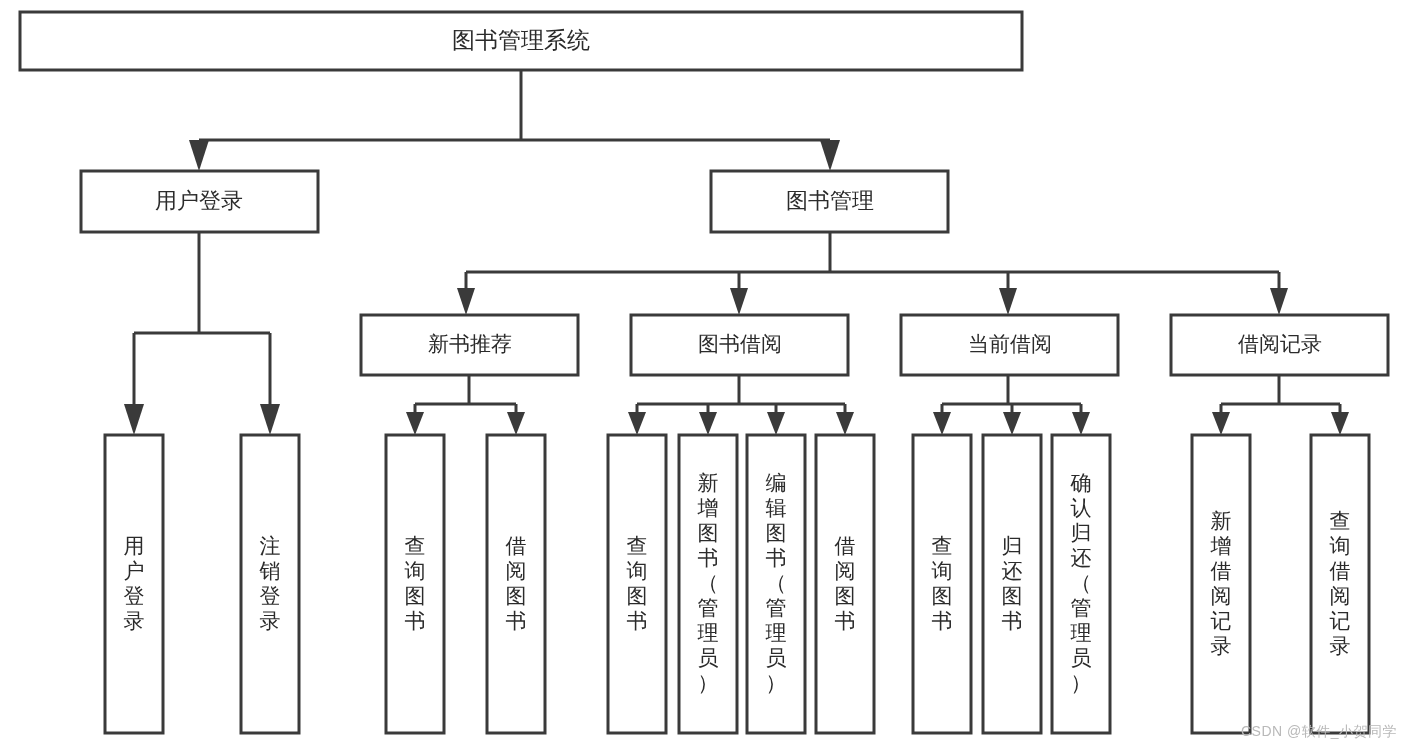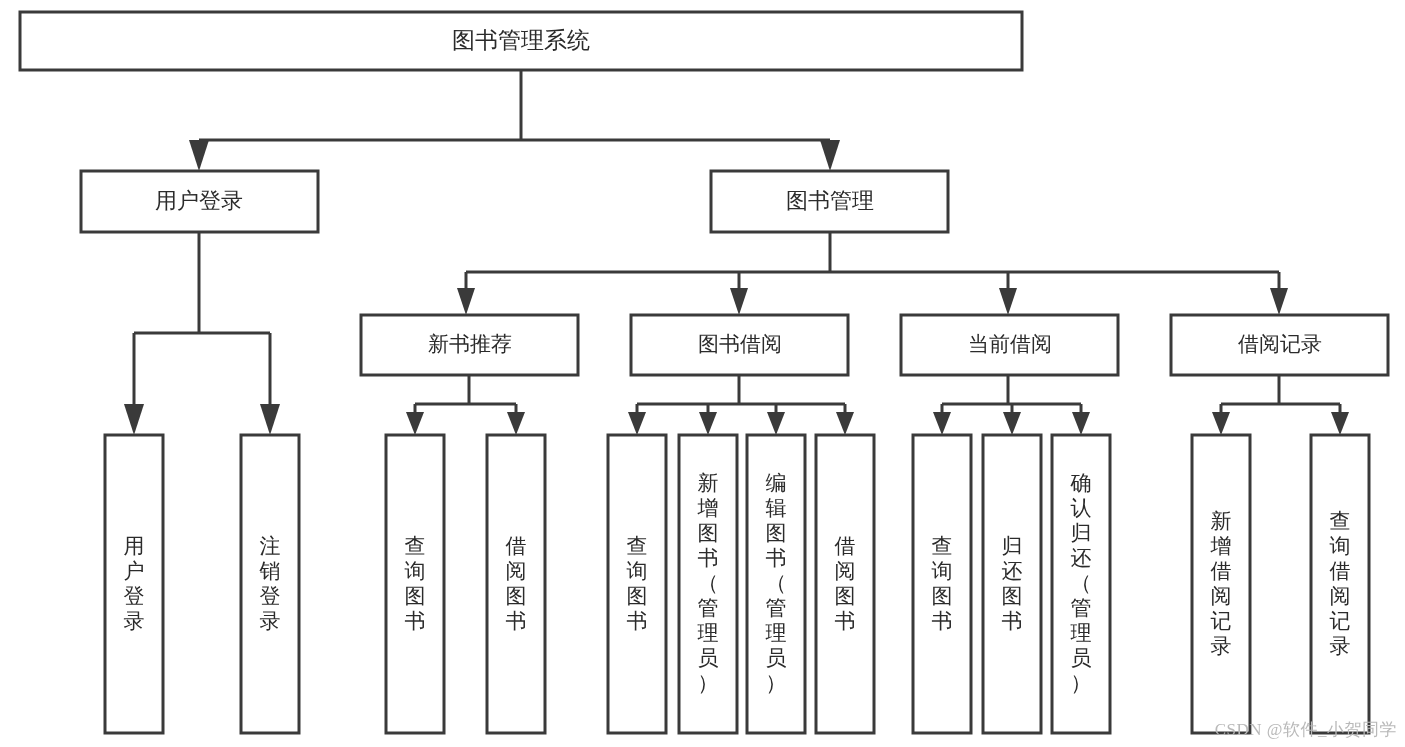--- a/index.html
+++ b/index.html
@@ -47,22 +47,22 @@
     fill: none;
   }
   .edge-arrow {
     fill: #3a3a3a;
     stroke: none;
   }
   .watermark {
     position: absolute;
     right: 8px;
     bottom: 6px;
-    font-family: Liberation Serif, serif;
-    font-size: 17px;
+    font-family: Liberation Sans, sans-serif;
+    font-size: 14px;
     color: #b9b9b9;
     white-space: nowrap;
     letter-spacing: 0.5px;
   }
 </style>
 </head>
 <body>
 
 <div id="diagram-root">
   <svg class="diagram" viewBox="0 0 1405 747" xmlns="http://www.w3.org/2000/svg">

